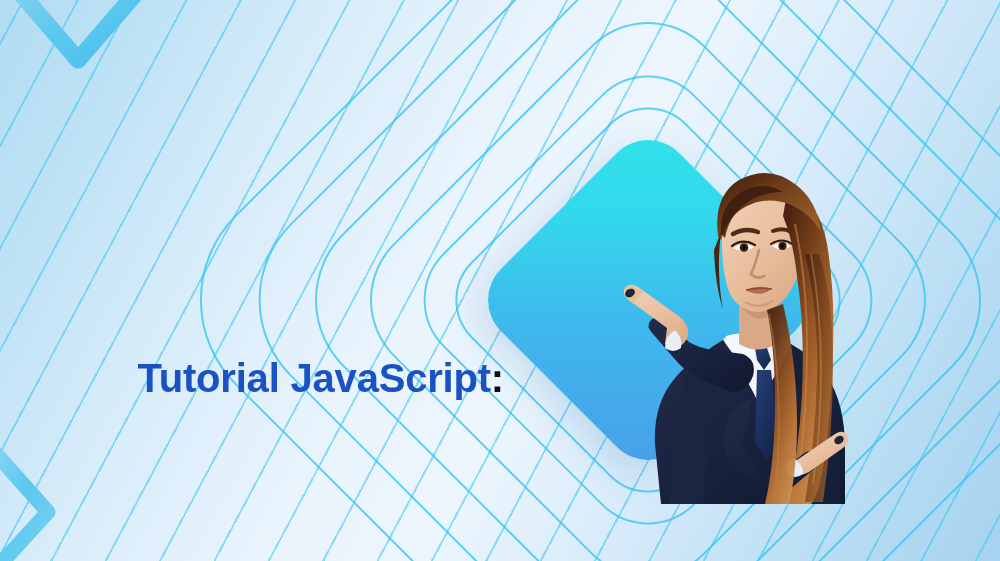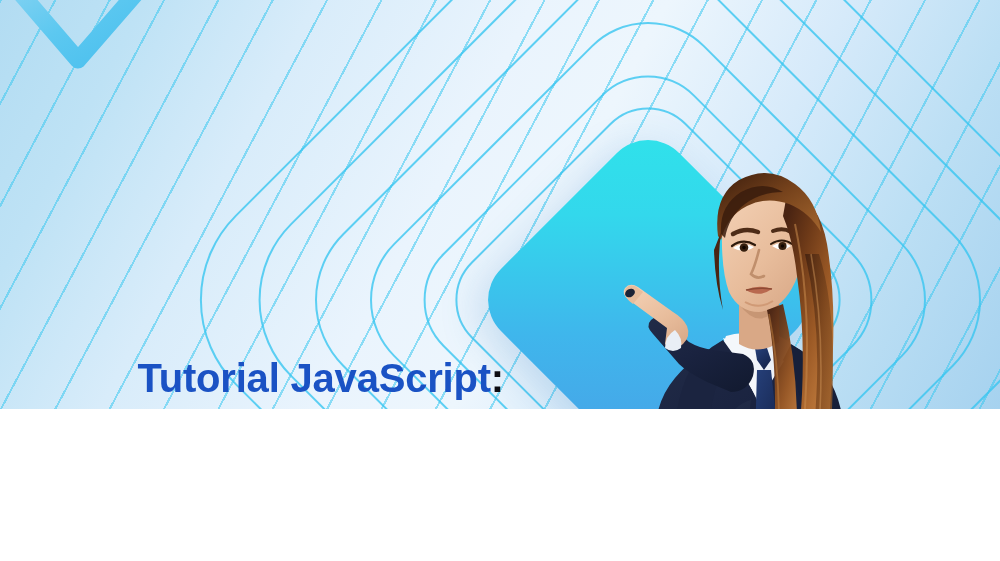--- a/index.html
+++ b/index.html
@@ -4,21 +4,21 @@
 <title>Banner</title>
 <style>
   html, body {
     margin: 0;
     padding: 0;
     background: #ffffff;
   }
   #banner {
     position: relative;
     width: 1000px;
-    height: 409px;
+    height: 561px;
     overflow: hidden;
     font-family: "Liberation Sans", sans-serif;
     background: linear-gradient(118deg,
         #b2dcf2 0%,
         #bee2f5 12%,
         #d8ecfa 26%,
         #eaf4fd 44%,
         #edf6fd 55%,
         #d6eafa 70%,
         #bcdff4 84%,

